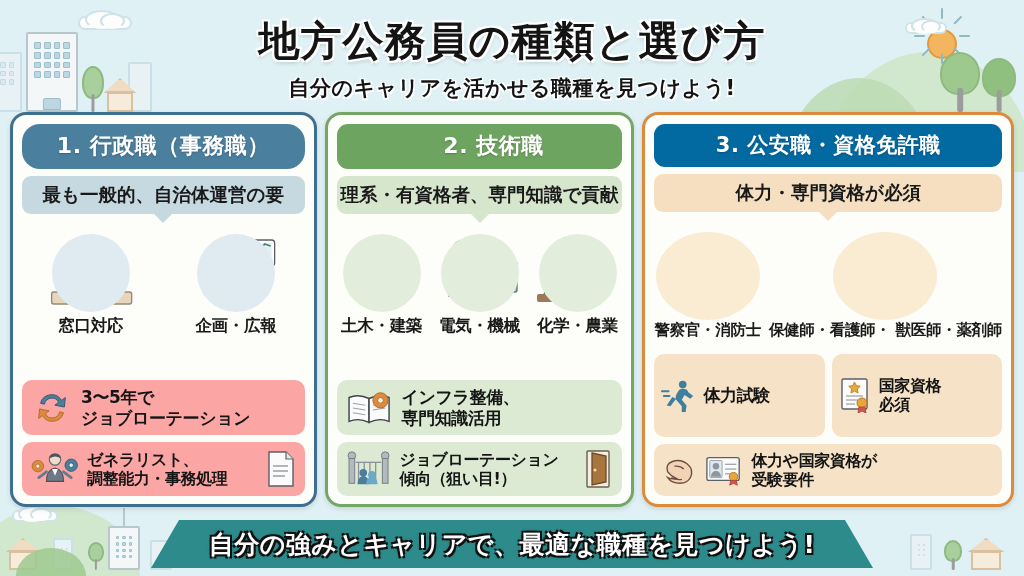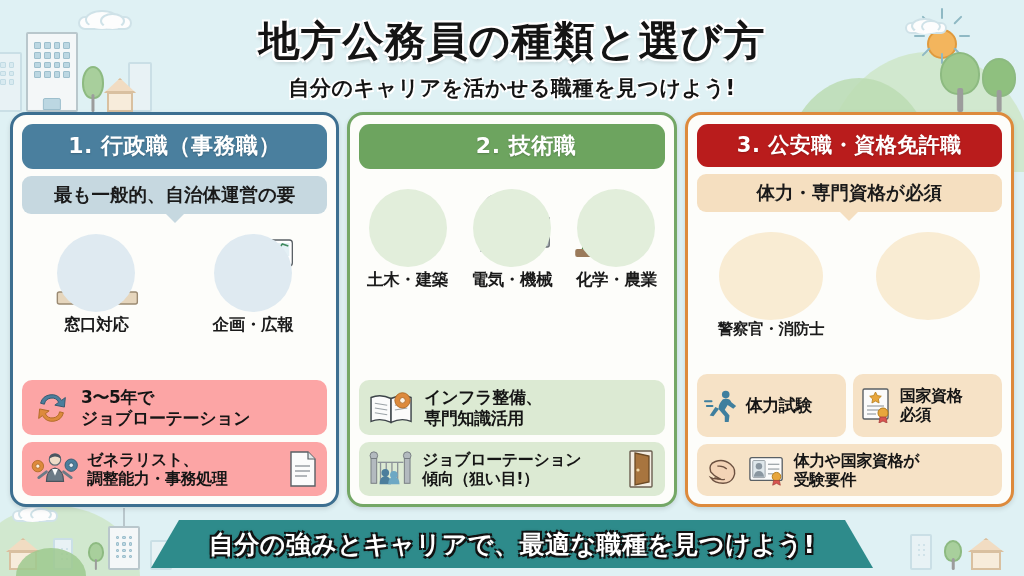--- a/index.html
+++ b/index.html
@@ -178,23 +178,23 @@
     border-radius: 11px;
     text-align: center;
     color: #ffffff;
     font-weight: 700;
     font-size: 22px;
     letter-spacing: .5px;
     padding: 7px 4px 8px;
     white-space: nowrap;
     text-shadow: 0 1px 2px rgba(0,0,0,.22);
   }
-  .blue   .panel-header { background: #4a7f9e; }
+  .blue   .panel-header { background: #4a7f9e; border-radius: 18px; }
   .green  .panel-header { background: #6da45f; padding-left: 32px; }
-  .orange .panel-header { background: #b91c1c; }
+  .orange .panel-header { background: #0369a1; }
   .orange .panel-header { font-size: 21px; }
 
   .panel-sub {
     position: relative;
     margin-top: 7px;
     border-radius: 9px;
     text-align: center;
     font-weight: 700;
     font-size: 18.5px;
     color: #1a1a1a;
@@ -217,21 +217,20 @@
   .blue   .panel-sub::after { border-top-color: #c6d8e0; }
   .green  .panel-sub::after { border-top-color: #d6e6cd; }
   .orange .panel-sub::after { border-top-color: #f5dfc0; }
 
   
   .illus-row {
     margin-top: 16px;
     display: flex;
     gap: 8px;
     flex: 0 0 auto;
-    font-family: Liberation Mono, monospace;
   }
   .illus {
     flex: 1;
     display: flex;
     flex-direction: column;
     align-items: center;
   }
   .illus-art {
     position: relative;
     width: 100%;
@@ -291,21 +290,21 @@
     line-height: 1.2;
     letter-spacing: -.4px;
     white-space: pre-line;
     flex: 1;
   }
   .bullet-text.sm { font-size: 16px; }
 
   .bullet-icon { flex: 0 0 auto; display: flex; align-items: center; justify-content: center; }
 
   .bullet-row-2 { display: flex; gap: 7px; }
-  .bullet-row-2 .bullet { flex: 1; min-height: 46px; padding: 12px 7px; }
+  .bullet-row-2 .bullet { flex: 1; min-height: 46px; padding: 22px 7px; }
 
   
   .footer {
     position: absolute;
     left: 50%;
     transform: translateX(-50%);
     bottom: 8px;
     width: 722px;
     height: 48px;
     background: #2e8b8b;
@@ -565,20 +564,21 @@
                 <line x1="7" y1="26" x2="19" y2="26"></line>
               </g>
             </svg>
           </span>
         </div>
       </div>
     </div>
 
     <div class="panel green">
       <div class="panel-header">2. 技術職</div>
+      <div class="panel-sub">理系・有資格者、専門知識で貢献</div>
 
       <div class="illus-row">
 
         <div class="illus">
           <div class="illus-art">
             <div class="art-disc"></div>
             <svg width="100%" height="85" viewBox="0 0 90 85">
               <ellipse cx="36" cy="30" rx="11" ry="12" fill="#f0cdae" stroke="#6b5040" stroke-width="1.4"></ellipse>
               <path d="M22 24 q2-14 14-14 q12 0 14 14z" fill="#e9b83c" stroke="#b8891f" stroke-width="1.3"></path>
               <rect x="20" y="23" width="32" height="4" rx="2" fill="#e9b83c" stroke="#b8891f" stroke-width="1.2"></rect>
@@ -748,20 +748,22 @@
 
               <ellipse cx="75" cy="34" rx="11" ry="12" fill="#f3d3b6" stroke="#6b5040" stroke-width="1.4"></ellipse>
               <path d="M63 29 q2-13 12-13 q11 0 12 13 q-4-6-12-6 q-8 0-12 6z" fill="#3c2f26"></path>
               <path d="M60 76 q0-21 15-23 q15 2 15 23z" fill="#fbfbfb" stroke="#9aa1a6" stroke-width="1.4"></path>
               <path d="M68 53 l7 11 l7-11z" fill="#e6eef2"></path>
               <path d="M72 55 l3 14 l3-14z" fill="#3a7c9e"></path>
               <path d="M66 62 q4 5 8 0" stroke="#6da8c4" stroke-width="1.6" fill="none"></path>
               <rect x="81" y="64" width="7" height="8" rx="1" fill="#eef3f6" stroke="#9aa1a6" stroke-width=".9"></rect>
             </svg>
           </div>
+          <div class="illus-cap">保健師・看護師・
+獣医師・薬剤師</div>
         </div>
       </div>
 
       <div class="bullets">
         <div class="bullet-row-2">
           <div class="bullet">
             <span class="bullet-icon">
               <svg width="34" height="34" viewBox="0 0 36 36">
                 <circle cx="23" cy="7" r="4" fill="#3f7f9e"></circle>
                 <path d="M20 12 q7-2 9 3 l5 4 l-3 3 l-6-4 l-3 5 l5 6 l-1 8 l-4-1 l0-6 l-6-7 q-2-4 4-11z" fill="#3f7f9e"></path>

